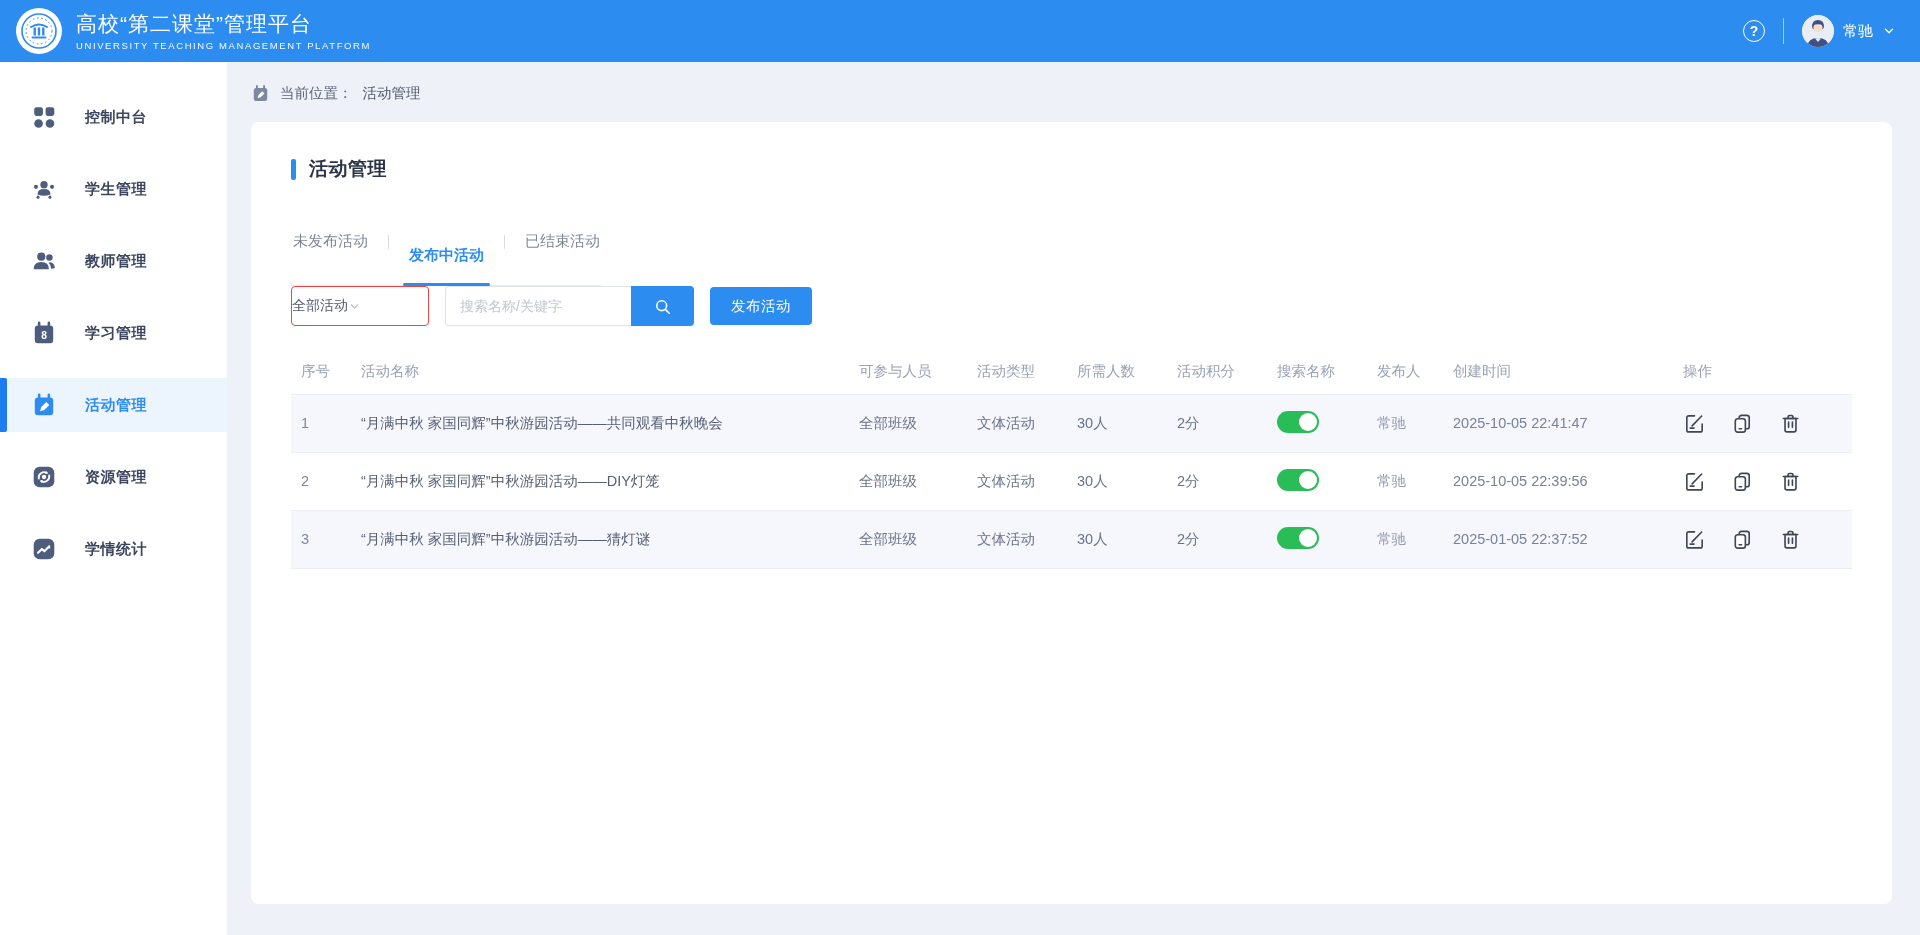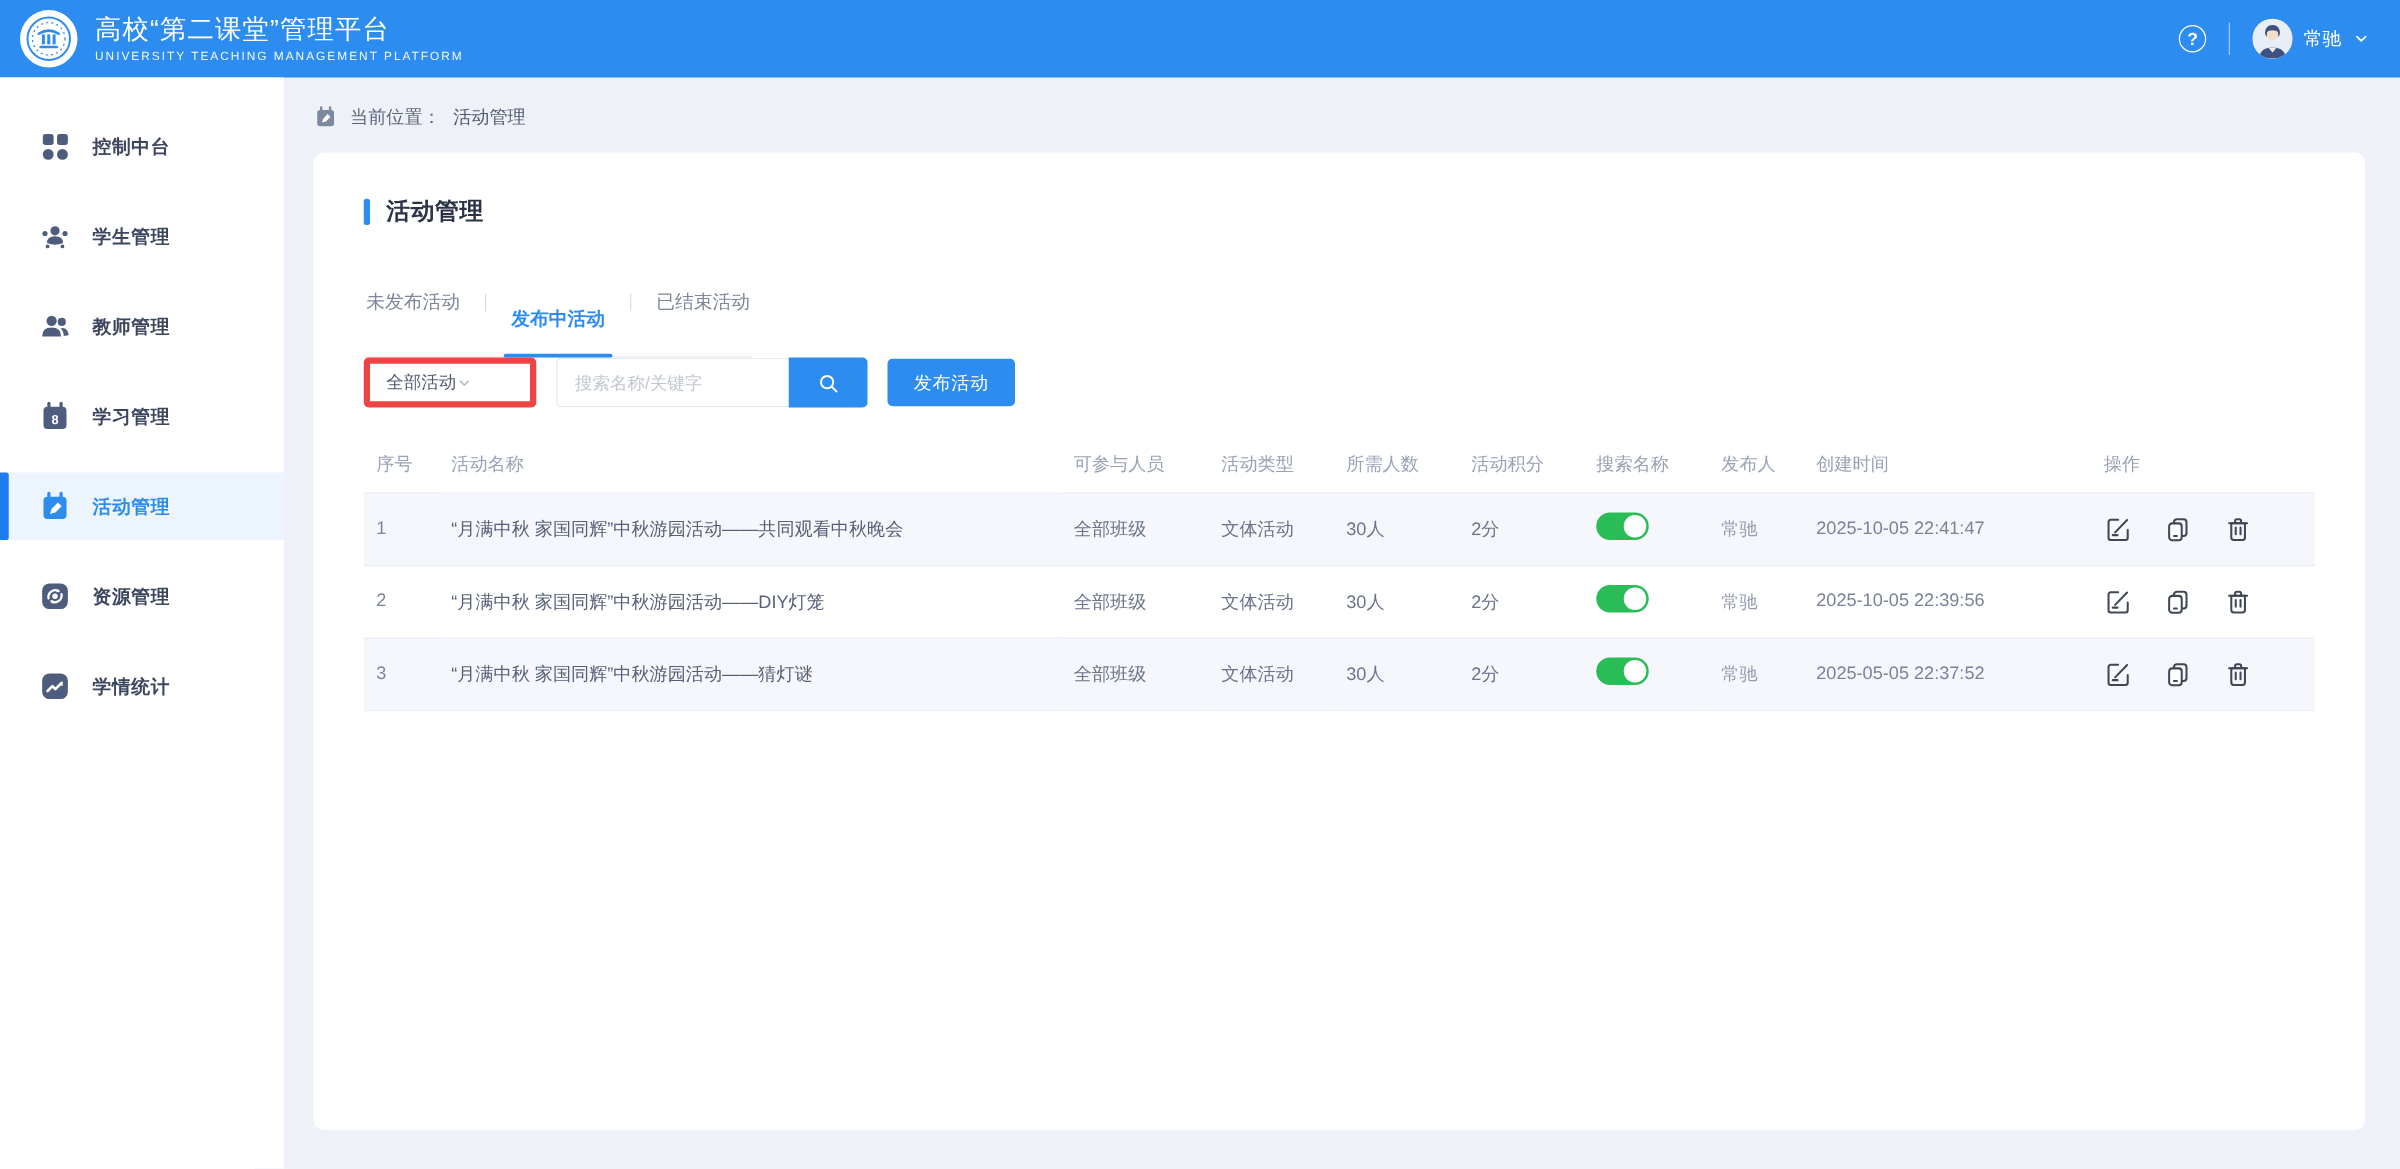--- a/index.html
+++ b/index.html
@@ -23,21 +23,21 @@
   .avatar { width:32px; height:32px; border-radius:50%; background:#eef1f6; overflow:hidden;
     display:flex; align-items:flex-end; justify-content:center; }
   .user-name { font-size:15px; }
 
   
   .main { display:flex; height:873px; }
   .sidebar { width:227px; background:#fff; padding-top:28px; flex:0 0 auto; }
   .content { flex:1; padding:0 28px 0 24px; overflow:hidden; }
 
   
-  .side-item { position:relative; height:54px; display:flex; align-items:center; gap:17px;
+  .side-item { position:relative; height:54px; display:flex; align-items:center; gap:28px;
     padding-left:31px; margin-bottom:18px; cursor:pointer; color:#3c465f; }
   .side-item .s-icon { width:26px; height:26px; color:#4e5d7e; display:flex; }
   .side-item .s-label { font-size:15px; font-weight:bold; letter-spacing:.5px; }
   .side-item.active { background:#ecf4fe; color:#2d8cf0; }
   .side-item.active .s-icon { color:#2d8cf0; }
   .active-bar { position:absolute; left:0; top:0; width:7px; height:100%; background:#1f7bf0;
     border-radius:0 2px 2px 0; }
 
   
   .breadcrumb { display:flex; align-items:center; gap:10px; height:30px; margin-top:16px;
@@ -56,23 +56,23 @@
     margin-top:20px;flex-direction:column; }
   .tabs { display:flex; align-items:center; margin-top:10px; border-bottom:1px solid #e9ecf2;
     padding-bottom:0; }
   .tab { font-size:15px; color:#7e8699; padding:6px 2px 20px; cursor:pointer; position:relative; }
   .tab.active { color:#2d8cf0; font-weight:bold;margin-top:28px; }
   .tab-ind { position:absolute; left:-4px; right:-4px; bottom:-1px; height:3px;
     background:#2d8cf0; border-radius:2px; }
   .tab-sep { width:1px; height:14px; background:#d8dce6; margin:0 18px 14px; }
 
   .filters { display:flex; align-items:center; gap:16px; }
-  .select { width:138px; height:40px; border:5px solid #ef4444; border-radius:4px;
+  .select { width:138px; height:40px; border:1px solid #ef4444; border-radius:4px;
     background:#fff; display:flex; align-items:center; justify-content:flex-start;
-    padding:0 13px; font-size:14px; color:#515a6e; cursor:pointer; }
+    padding:0 0; font-size:14px; color:#515a6e; cursor:pointer; }
   .select .chev { color:#b6bcc8; display:flex; }
   .search-group { display:flex; }
   .search-input { width:186px; height:40px; border:1px solid #dfe3ea; border-right:none;
     border-radius:4px 0 0 4px; padding:0 14px; font-size:14px; color:#333;
     font-family:"Liberation Sans",sans-serif; outline:none; }
   .search-input::placeholder { color:#c1c6d1; }
   .search-btn { width:63px; height:40px; background:#2d8cf0; border:none;
     border-radius:0 4px 4px 0; color:#fff; display:flex; align-items:center;
     justify-content:center; cursor:pointer; }
   .publish-btn { height:38px; padding:0 21px; background:#2d8cf0; color:#fff; border:none;
@@ -408,21 +408,21 @@
               <td>全部班级</td>
               <td>文体活动</td>
               <td>30人</td>
               <td>2分</td>
               <td>
                 <span class="toggle">
                   <span class="knob"></span>
                 </span>
               </td>
               <td class="c-publisher">常驰</td>
-              <td class="c-date">2025-05-05 22:37:52</td>
+              <td class="c-date">2025-01-05 22:37:52</td>
               <td>
                 <span class="row-actions">
                   <button class="act-btn">
                     <svg viewBox="0 0 24 24" fill="none" stroke="currentColor" stroke-width="1.7" stroke-linecap="round" stroke-linejoin="round">
                       <path d="M20 12.5 V19 a1.8 1.8 0 0 1 -1.8 1.8 H5.8 A1.8 1.8 0 0 1 4 19 V5.8 A1.8 1.8 0 0 1 5.8 4 H12"></path>
                       <path d="M9.5 14.5 L19.5 4.2"></path>
                       <path d="M7.5 16.8 h4"></path>
                     </svg>
                   </button>
                   <button class="act-btn">

